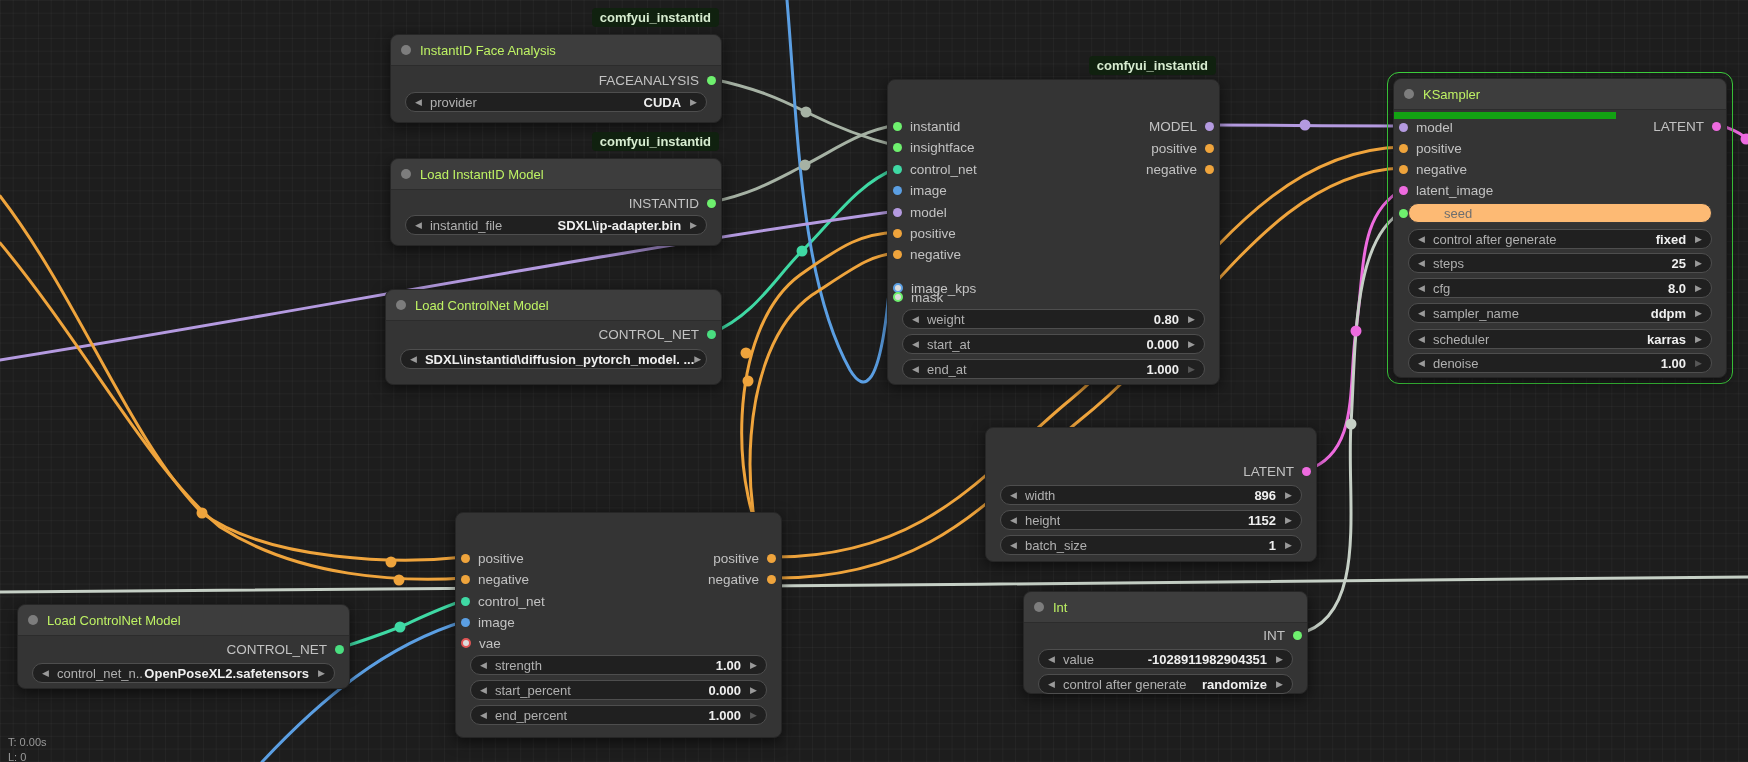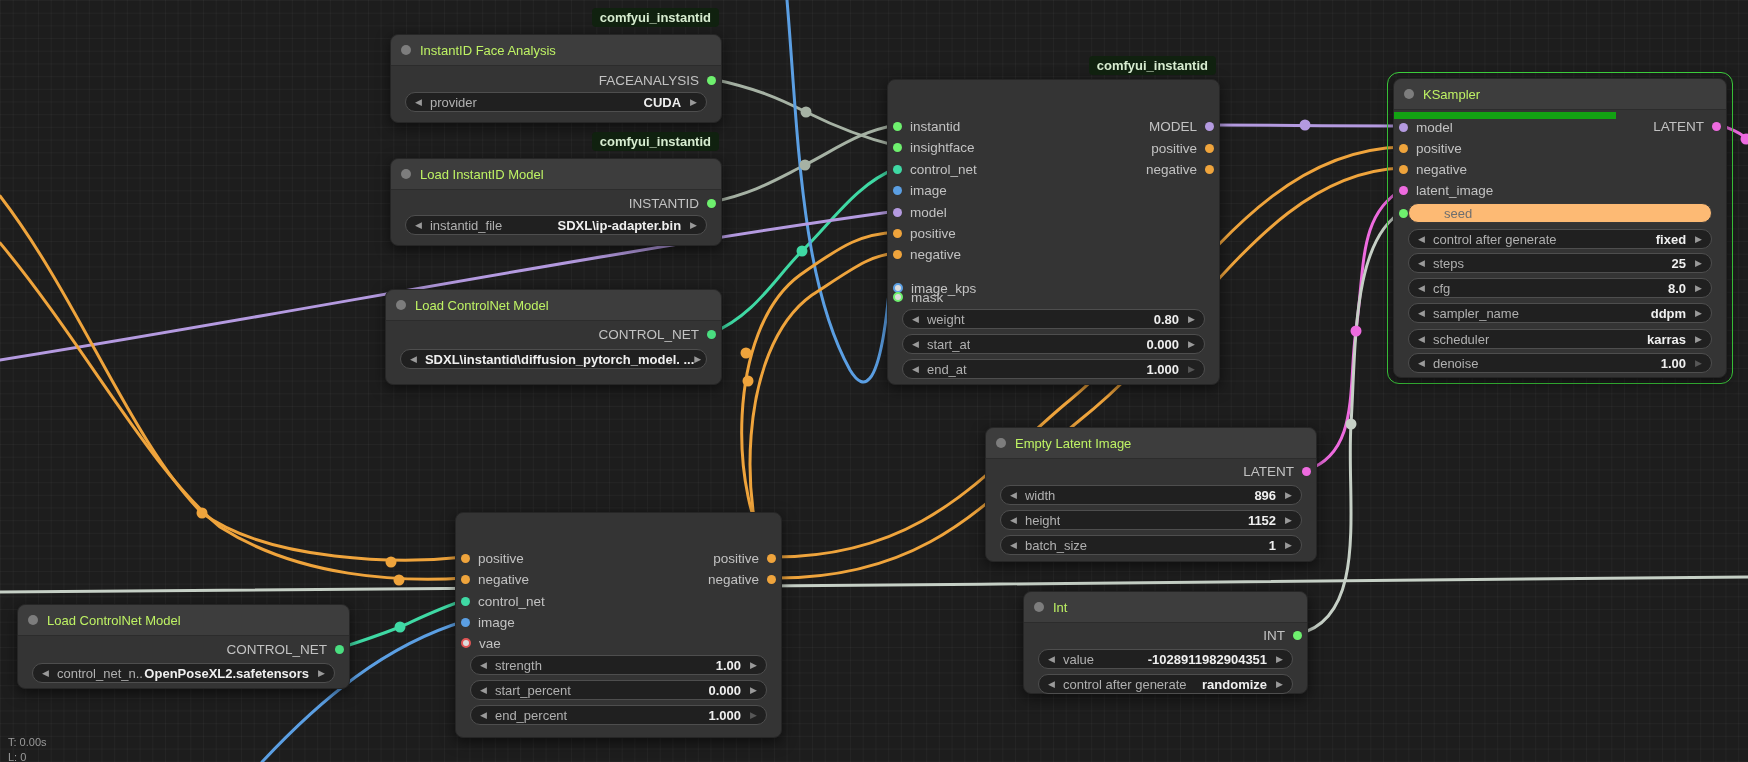--- a/index.html
+++ b/index.html
@@ -254,24 +254,20 @@
           <span class="arrow">▶</span>
         </div>
         <div class="widget" style="left: 14px; right: 14px; top: 274px;">
           <span class="arrow">◀</span>
           <span class="wname">denoise</span>
           <span class="wval">1.00</span>
           <span class="arrow dim">▶</span>
         </div>
       </div>
       <div class="node" style="left: 985px; top: 427px; width: 332px; height: 135px;">
-        <div class="node-head">
-          <span class="node-dot"></span>
-          <span class="node-title">Empty Latent Image</span>
-        </div>
         <div class="slot out" style="top: 35px;">
           <span class="dot" style="background: rgb(238, 107, 223);"></span>
           <span class="lbl">LATENT</span>
         </div>
         <div class="widget" style="left: 14px; right: 14px; top: 57px;">
           <span class="arrow">◀</span>
           <span class="wname">width</span>
           <span class="wval">896</span>
           <span class="arrow">▶</span>
         </div>

